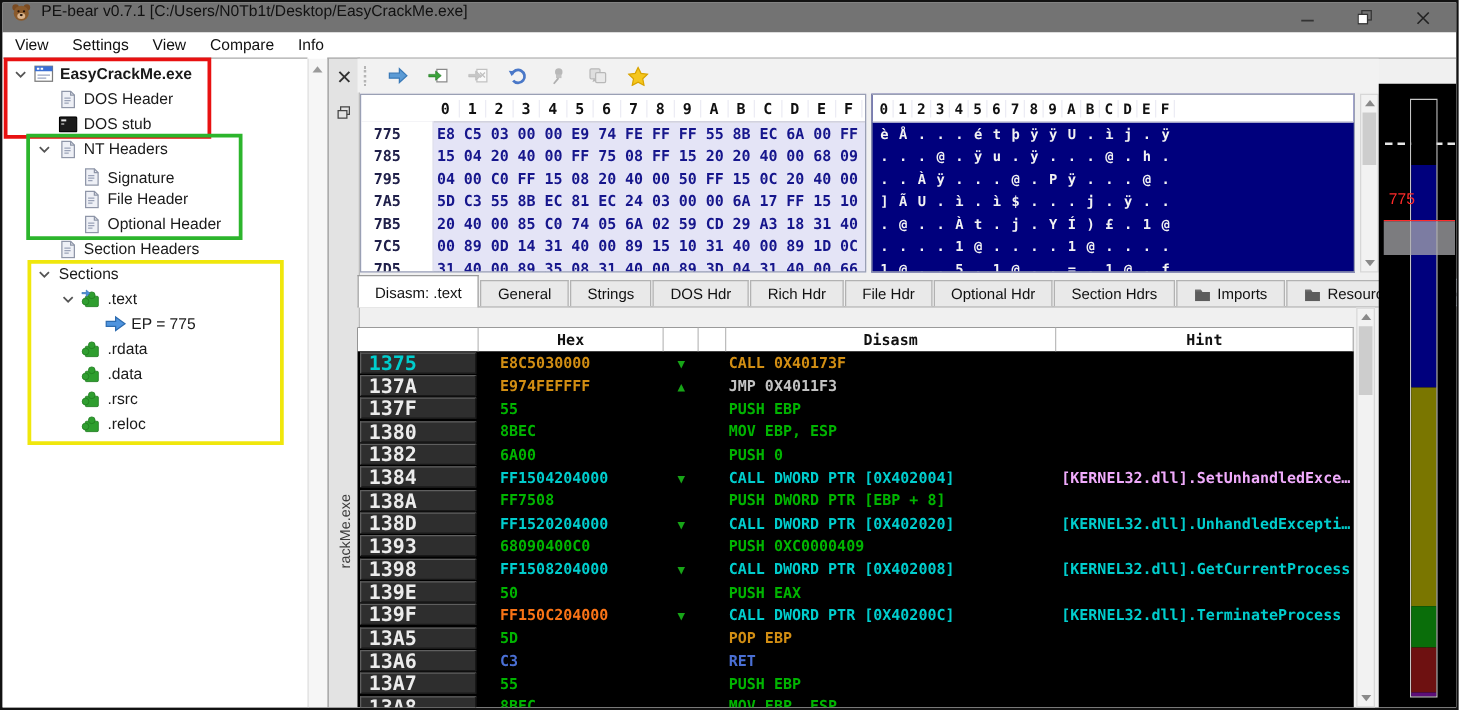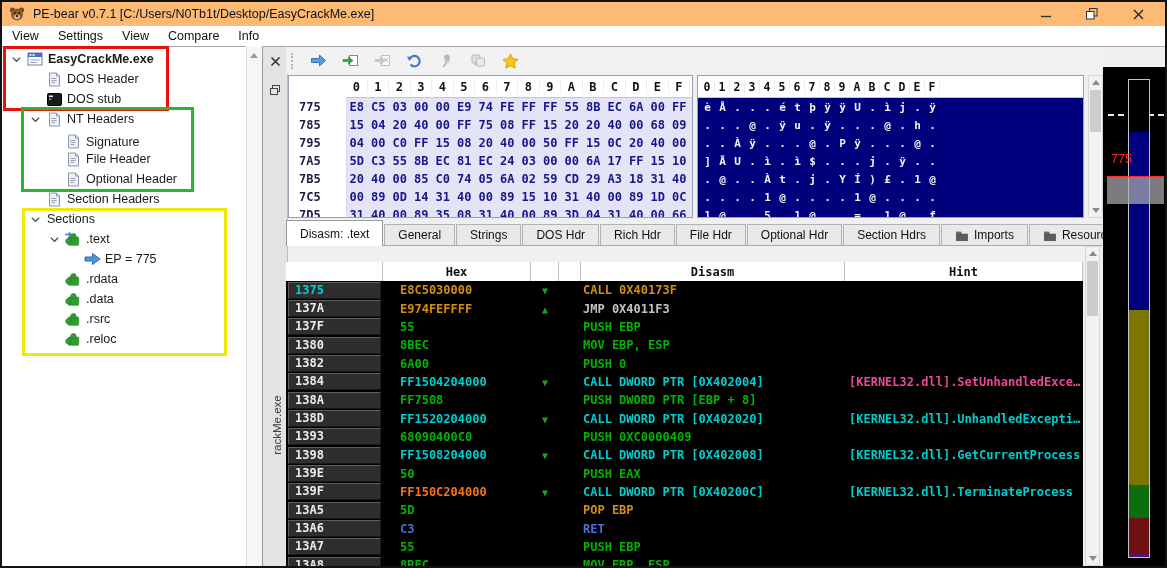--- a/index.html
+++ b/index.html
@@ -1,20 +1,20 @@
 <!DOCTYPE html>
 <html><head>
 <meta charset="utf-8">
 <style>
   html,body{margin:0;padding:0;background:#9a9a9a;}
   .window{position:relative;width:1167px;height:568px;background:#fff;border:2px solid #121212;
     box-sizing:border-box;font-family:"Liberation Sans",sans-serif;overflow:hidden;}
   .abs{position:absolute;}
   
-  .titlebar{left:0;top:0;right:0;height:24px;background:#fdba74;display:flex;align-items:center;}
+  .titlebar{left:0;top:0;right:0;height:24px;background:#737373;display:flex;}
   .title-text{margin-left:8px;font-size:12.5px;color:#111;white-space:nowrap;}
   .app-icon{margin-left:7px;display:inline-flex;}
   .win-controls{position:absolute;right:4px;top:0;height:24px;display:flex;align-items:center;}
   .win-btn{width:46px;height:24px;display:flex;align-items:center;justify-content:center;}
   .menubar{left:0;top:24px;right:0;height:20px;background:#fff;display:flex;align-items:center;font-size:12.5px;color:#111;}
   .menu-item{padding:2px 9px;margin-left:1px;cursor:default;}
   
   .tree-panel{left:0;top:44px;width:244px;bottom:0;background:#fff;border-top:1px solid #a9a9a9;overflow:hidden;}
   .trow{height:20px;display:flex;align-items:center;font-size:12.5px;color:#1a1a1a;white-space:nowrap;}
   .trow .slot{width:17px;display:inline-flex;justify-content:center;flex:none;}
@@ -74,21 +74,21 @@
   .d-head{height:19px;background:#fff;display:flex;font-weight:bold;font-size:12px;color:#111;align-items:center;}
   .d-head .c{border-right:1px solid #bdbdbd;height:100%;display:flex;align-items:center;justify-content:center;box-sizing:border-box;}
   .drow{height:18.35px;display:flex;align-items:center;font-size:12px;font-weight:bold;}
   .c-off{width:97px;flex:none;}
   .c-hex{width:148px;flex:none;padding-left:17px;box-sizing:border-box;}
   .c-ar1{width:28px;flex:none;text-align:center;}
   .c-ar2{width:22px;flex:none;}
   .c-dis{width:264px;flex:none;padding-left:2px;box-sizing:border-box;}
   .c-hint{flex:1;padding-left:4px;box-sizing:border-box;overflow:hidden;white-space:nowrap;}
   .offcell{margin:1px 2px;height:15px;line-height:15px;background:#2e2e2e;border:1px solid #5f5f5f;
-     border-bottom-color:#181818;border-right-color:#181818;color:#ececec;padding-left:6px;font-size:12px;}
+     border-bottom-color:#181818;border-right-color:#181818;color:#ececec;padding-left:6px;font-size:16px;}
   .jarr{font-size:10px;color:#17a517;}
   .d-sb{left:1083px;top:244px;width:15px;bottom:0;background:#f2f2f2;border:1px solid #d7d7d7;box-sizing:border-box;}
   
   .map-panel{left:1101px;right:0;top:65px;bottom:0;background:#000;overflow:hidden;}
   .map-bar{position:absolute;left:25px;width:20px;top:12px;border:1px solid #c6c6c6;box-sizing:content-box;}
   .map-seg{width:100%;}
   .map-dash{position:absolute;left:5px;right:1px;border-top:2px dashed #e6e6e6;}
   .map-ep{position:absolute;font-size:12.5px;color:#ff2a2a;}
   .map-epline{position:absolute;left:4px;right:1px;height:0;border-top:1px solid #ff2a2a;}
   .map-band{position:absolute;left:4px;right:1px;background:rgba(172,172,176,0.72);}
@@ -821,21 +821,21 @@
         <div class="c-hint" style="color: rgb(0, 205, 205);"></div>
       </div>
       <div class="drow">
         <div class="c-off">
           <div class="offcell">1384</div>
         </div>
         <div class="c-hex" style="color: rgb(0, 205, 205);">FF1504204000</div>
         <div class="c-ar1"><span class="jarr">▼</span></div>
         <div class="c-ar2"></div>
         <div class="c-dis" style="color: rgb(0, 205, 205);">CALL DWORD PTR [0X402004]</div>
-        <div class="c-hint" style="color: #ec4899;">[KERNEL32.dll].SetUnhandledExce…</div>
+        <div class="c-hint" style="color: #f0abfc;">[KERNEL32.dll].SetUnhandledExce…</div>
       </div>
       <div class="drow">
         <div class="c-off">
           <div class="offcell">138A</div>
         </div>
         <div class="c-hex" style="color: rgb(0, 180, 0);">FF7508</div>
         <div class="c-ar1"></div>
         <div class="c-ar2"></div>
         <div class="c-dis" style="color: rgb(0, 180, 0);">PUSH DWORD PTR [EBP + 8]</div>
         <div class="c-hint" style="color: rgb(0, 205, 205);"></div>

